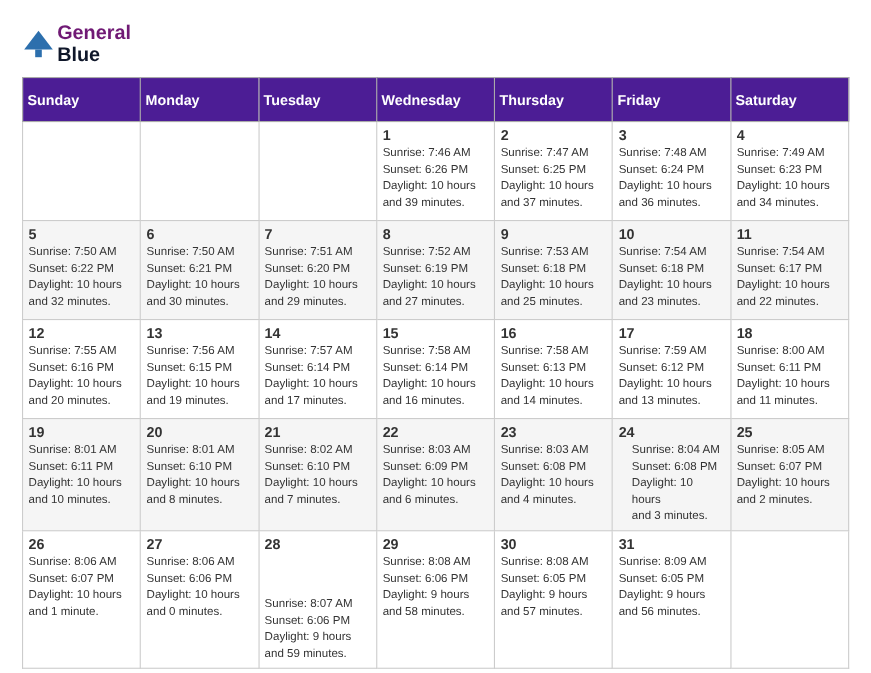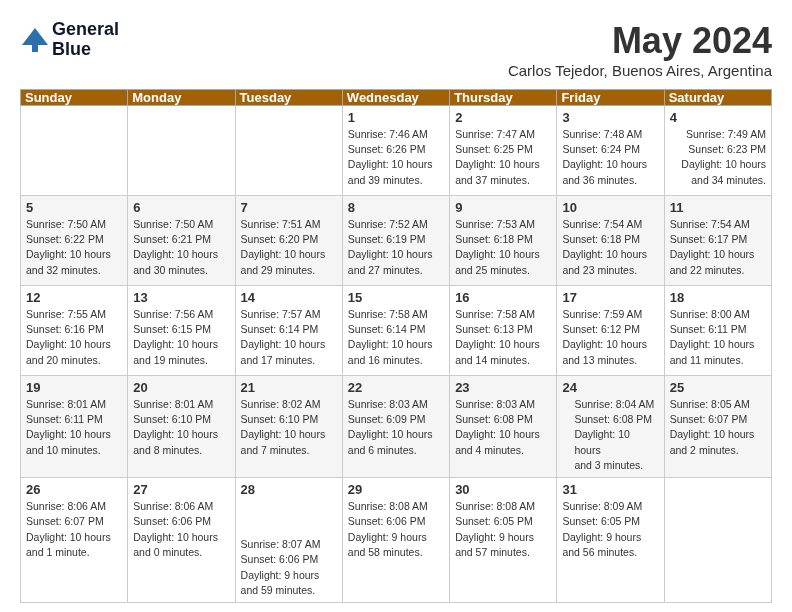--- a/index.html
+++ b/index.html
@@ -21,21 +21,21 @@
       align-items: center;
     }
     .logo-text {
       display: flex;
       flex-direction: column;
       line-height: 1.1;
     }
     .logo-general {
       font-size: 18px;
       font-weight: bold;
-      color: #0f172a;
+      color: #701a75;
     }
     .logo-blue {
       font-size: 18px;
       font-weight: bold;
       color: #0f172a;
     }
     .logo-icon {
       width: 30px;
       height: 30px;
       margin-right: 2px;
@@ -51,24 +51,24 @@
     .subtitle {
       font-size: 15px;
       color: #333;
     }
     table {
       width: 100%;
       border-collapse: collapse;
       table-layout: fixed;
     }
     thead th {
-      background-color: #a16207;
+      background-color: #4c1d95;
       color: #fff;
       font-size: 13px;
-      padding: 0 4px;
+      padding: 12px 4px;
       text-align: left;
       border: 1px solid #aaa;
     }
     tbody td {
       border: 1px solid #ccc;
       vertical-align: top;
       padding: 4px 5px;
       font-size: 11px;
       color: #333;
       height: 90px;
@@ -95,24 +95,20 @@
   <div class="logo">
     <svg class="logo-icon" viewBox="0 0 30 30">
       <polygon points="15,3 28,20 2,20" fill="#2c6fad"></polygon>
       <rect x="12" y="20" width="6" height="7" fill="#2c6fad"></rect>
     </svg>
     <div class="logo-text">
       <span class="logo-general">General</span>
       <span class="logo-blue">Blue</span>
     </div>
   </div>
-  <div class="title-block">
-    <div class="month-title">May 2024</div>
-    <div class="subtitle">Carlos Tejedor, Buenos Aires, Argentina</div>
-  </div>
 </div>
 
 <table>
   <thead>
     <tr id="thead-row">
         <th>Sunday</th>
         <th>Monday</th>
         <th>Tuesday</th>
         <th>Wednesday</th>
         <th>Thursday</th>
@@ -141,21 +137,21 @@
         </td>
         <td>
           <span class="day-num">3</span>
           <div class="day-info" style="white-space: pre-line;">Sunrise: 7:48 AM
 Sunset: 6:24 PM
 Daylight: 10 hours
 and 36 minutes.</div>
         </td>
         <td>
           <span class="day-num">4</span>
-          <div class="day-info" style="white-space: pre-line; text-align: right;">Sunrise: 7:49 AM
+          <div class="day-info" style="white-space: pre-line;">Sunrise: 7:49 AM
 Sunset: 6:23 PM
 Daylight: 10 hours
 and 34 minutes.</div>
         </td>
       </tr>
       <tr>
         <td>
           <span class="day-num">5</span>
           <div class="day-info" style="white-space: pre-line;">Sunrise: 7:50 AM
 Sunset: 6:22 PM

